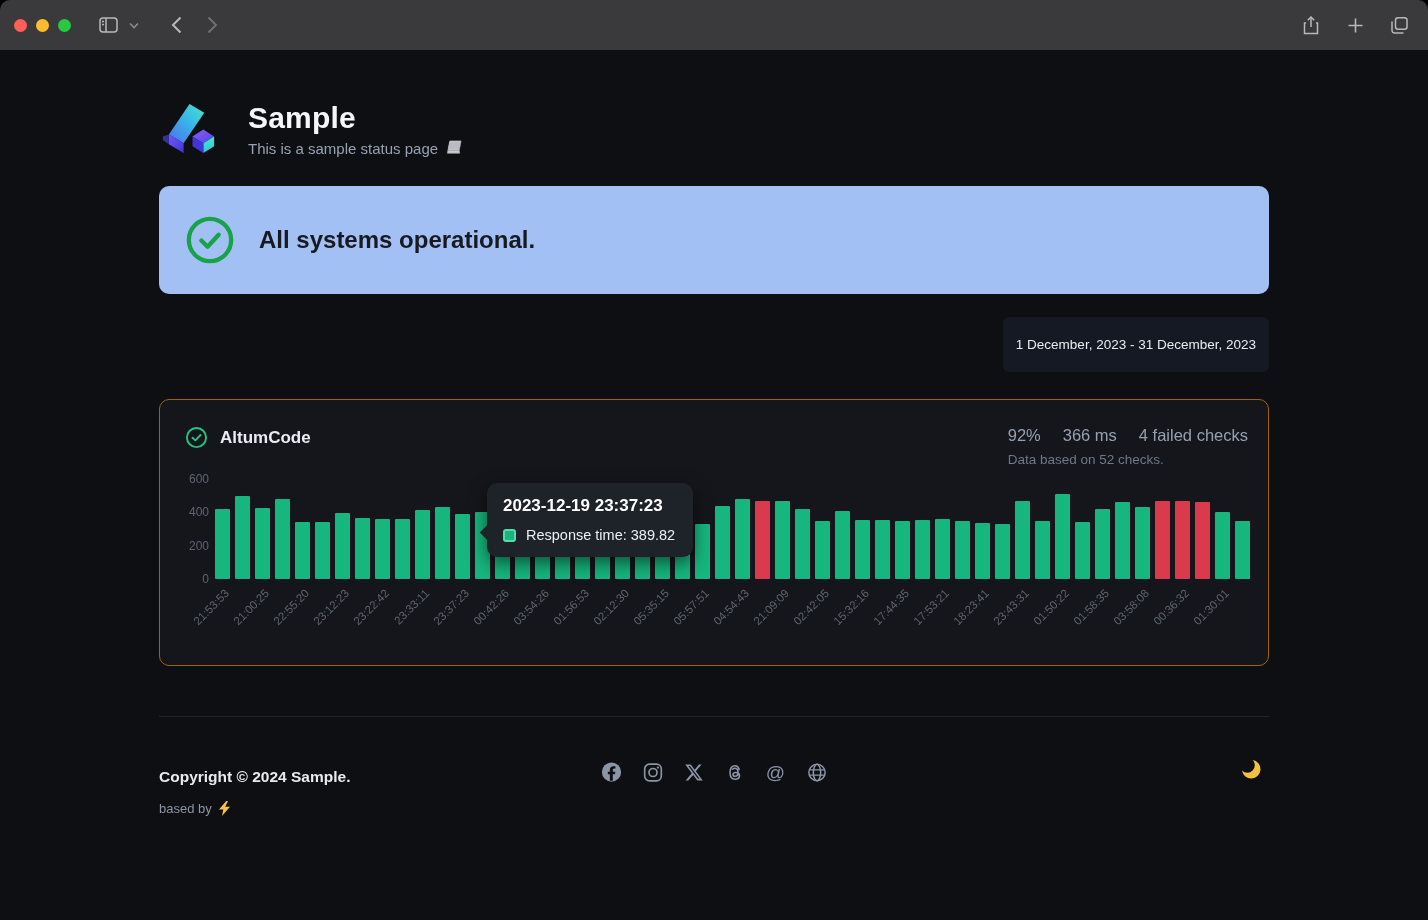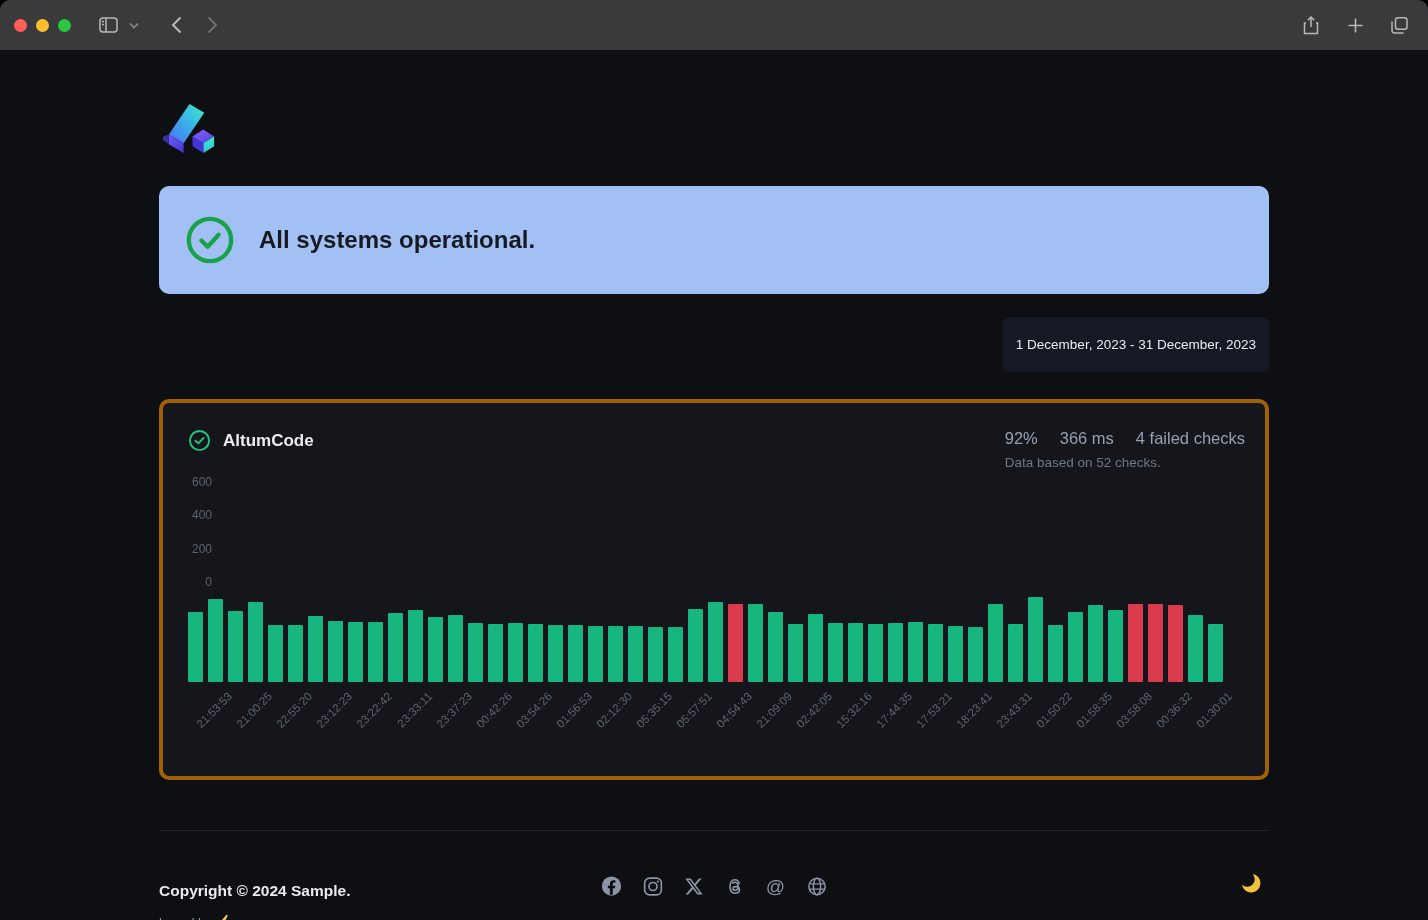--- a/index.html
+++ b/index.html
@@ -34,32 +34,32 @@
   
   .banner { margin-top:26px; height:108px; background:#a3c0f4; border-radius:10px; display:flex;
             align-items:center; gap:24px; padding:12px 26px; }
   .banner-text { font-size:24px; font-weight:700; color:#171a20; }
 
   
   .date-row { display:flex; justify-content:flex-end; margin-top:23px; }
   .date-badge { background:#141924; color:#e9ecf1; font-size:13.5px; padding:20px 13px; border-radius:6px; }
 
   
-  .card { margin-top:27px; background:#14161b; border:4px solid #a16207; border-radius:10px;
-          padding:26px 20px 20px 25px; }
+  .card { margin-top:27px; background:#14161b; border:1px solid #a16207; border-radius:10px;
+          padding:26px 20px 12px 25px; }
   .card-head { display:flex; justify-content:space-between; align-items:flex-start; }
   .mon-left { display:flex; align-items:center; gap:12px; }
   .mon-name { font-size:17px; font-weight:700; color:#e9edf3; }
   .mon-stats { text-align:left; }
   .stats-row { display:flex; gap:22px; justify-content:flex-end; color:#96a0b0; font-size:16.5px; }
   .stats-note { margin-top:7px; font-size:13.5px; color:#6e7888; }
 
   
   .chart { margin-top:12px; }
-  .chart-top { display:flex;flex-direction:column; }
+  .chart-top { display:flex; }
   .y-axis { position:relative; width:26px; height:100px; margin-right:4px; flex:0 0 auto; }
   .y-axis span { position:absolute; right:2px; font-size:12px; color:#5d6570; }
   .plot { position:relative; width:1035px; height:100px; }
   .bars { display:flex; align-items:flex-end; gap:5px; height:100px; }
   .bar { width:15px; border-radius:1px; background:#16b67e; flex:0 0 auto; }
   .bar.bar-down { background:#d93b4d; }
   .x-axis { position:relative; margin-left:30px; width:1035px; height:74px; }
   .x-axis span { position:absolute; top:8px; white-space:nowrap; font-size:11.5px; color:#5d6570;
                  transform:rotate(-45deg); transform-origin:100% 0; }
 
@@ -164,20 +164,31 @@
                 <stop offset="1" stop-color="#2fc8de"></stop>
             </linearGradient>
           </defs>
           <polygon points="10,38 31,7 46,16 25,47" fill="url(#lgBeam)"></polygon>
           <polygon points="10,38 25,47 25,57 10,48" fill="url(#lgFront)"></polygon>
           <polygon points="10,38 10,48 4,44 4,40" fill="#37309f"></polygon>
           <polygon points="34,40 45,33 56,40 45,47" fill="url(#lgCubeTop)"></polygon>
           <polygon points="45,47 56,40 56,50 45,57" fill="url(#lgCubeRight)"></polygon>
           <polygon points="34,40 45,47 45,57 34,50" fill="#4334d8"></polygon>
         </svg>
+        <div>
+          <div class="site-title">Sample</div>
+          <div class="site-sub">
+            <span>This is a sample status page</span>
+            <svg width="19" height="16" viewBox="0 0 20 17">
+              <polygon points="5,1 17,1 15,11 3,11" fill="#d7d9dd" stroke="#9ea2a8" stroke-width="0.8"></polygon>
+              <polygon points="4.4,2 16.2,2 14.6,10 3.4,10" fill="#b9bdc3"></polygon>
+              <polygon points="3,11 15,11 15.6,14 2.4,14" fill="#c9ccd1" stroke="#9ea2a8" stroke-width="0.8"></polygon>
+            </svg>
+          </div>
+        </div>
       </div>
 
       <div class="banner">
         <svg width="50" height="50" viewBox="0 0 52 52" fill="none">
           <circle cx="26" cy="26" r="22" stroke="#18a34a" stroke-width="4.5"></circle>
           <path d="M17 26.5 L23.5 33 L35 20.5" stroke="#18a34a" stroke-width="4.5" stroke-linecap="round" stroke-linejoin="round"></path>
         </svg>
         <div class="banner-text">All systems operational.</div>
       </div>
 
@@ -260,20 +271,28 @@
                   <div class="bar" style="height: 57px;"></div>
                   <div class="bar" style="height: 70px;"></div>
                   <div class="bar" style="height: 77px;"></div>
                   <div class="bar" style="height: 72px;"></div>
                   <div class="bar bar-down" style="height: 78px;"></div>
                   <div class="bar bar-down" style="height: 78px;"></div>
                   <div class="bar bar-down" style="height: 77px;"></div>
                   <div class="bar" style="height: 67px;"></div>
                   <div class="bar" style="height: 58px;"></div>
                 </div>
+              <div class="tooltip">
+                <div class="tooltip-arrow"></div>
+                <div class="tooltip-title">2023-12-19 23:37:23</div>
+                <div class="tooltip-row">
+                  <span class="swatch"></span>
+                  <span class="tooltip-text">Response time: 389.82</span>
+                </div>
+              </div>
             </div>
           </div>
           <div class="x-axis">
               <span style="right: 1027.5px;">21:53:53</span>
               <span style="right: 987.5px;">21:00:25</span>
               <span style="right: 947.5px;">22:55:20</span>
               <span style="right: 907.5px;">23:12:23</span>
               <span style="right: 867.5px;">23:22:42</span>
               <span style="right: 827.5px;">23:33:11</span>
               <span style="right: 787.5px;">23:37:23</span>

